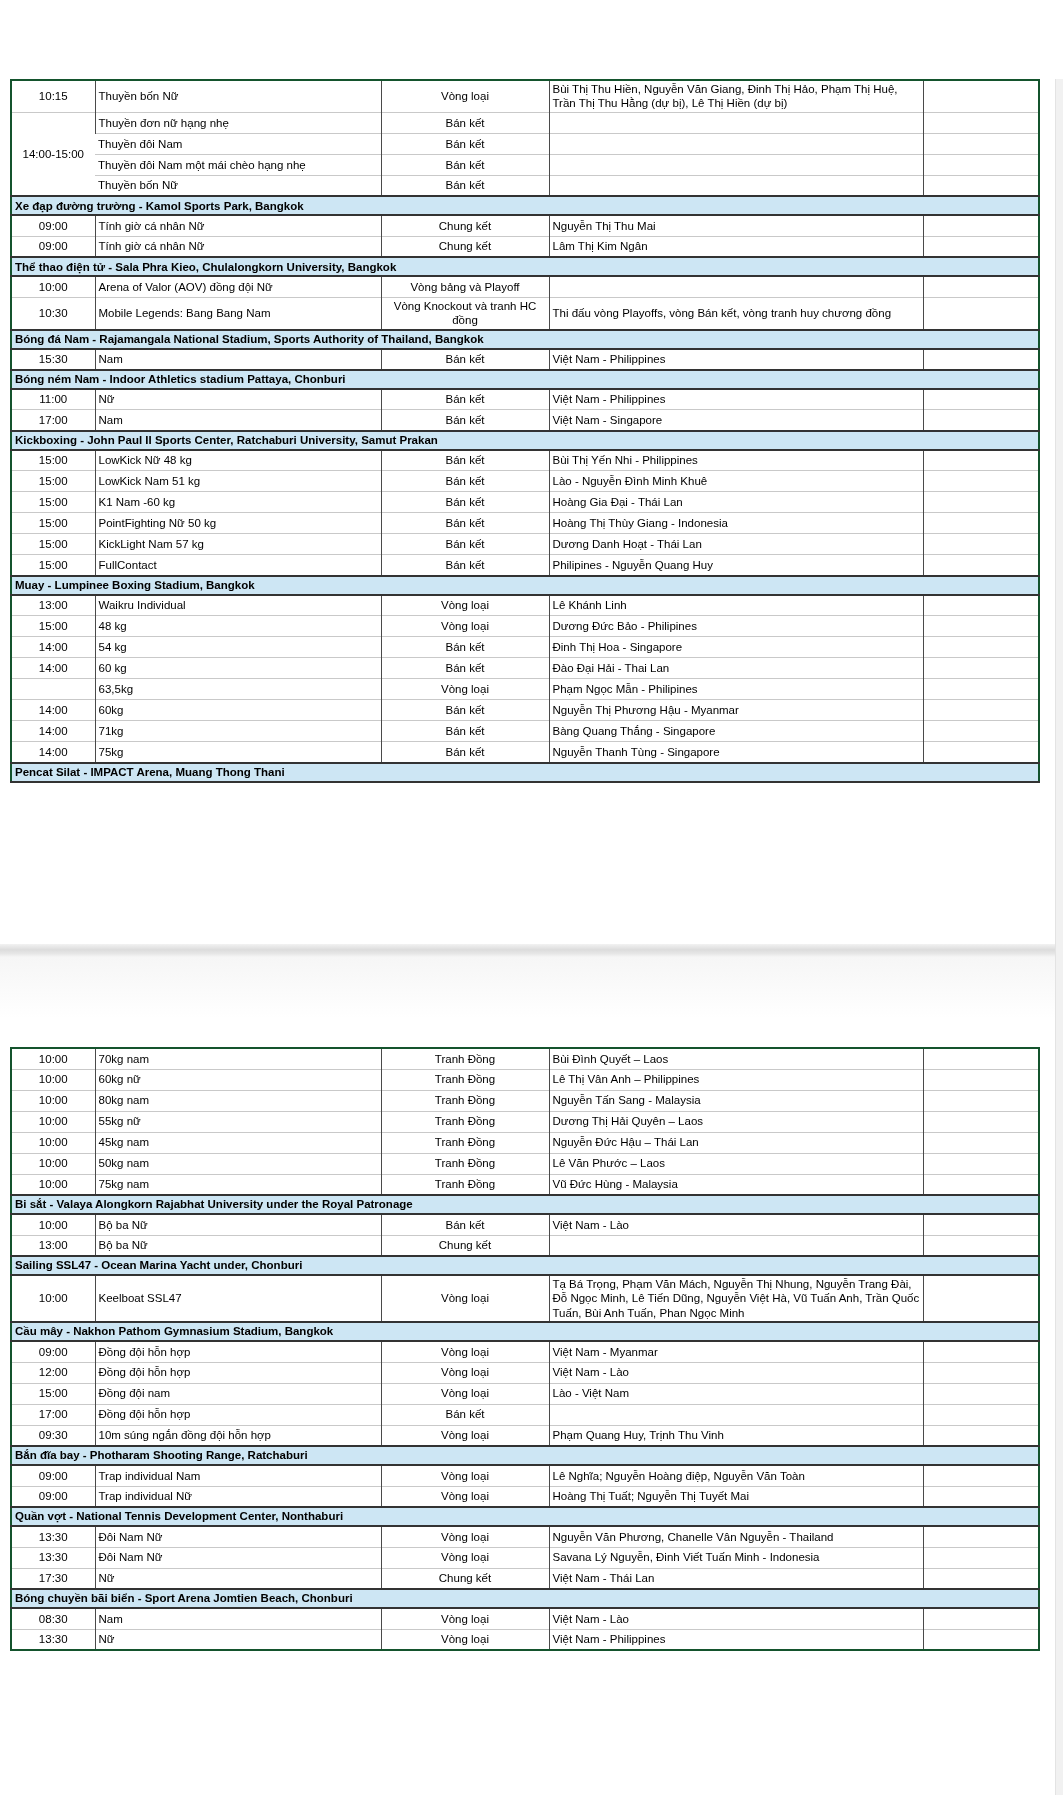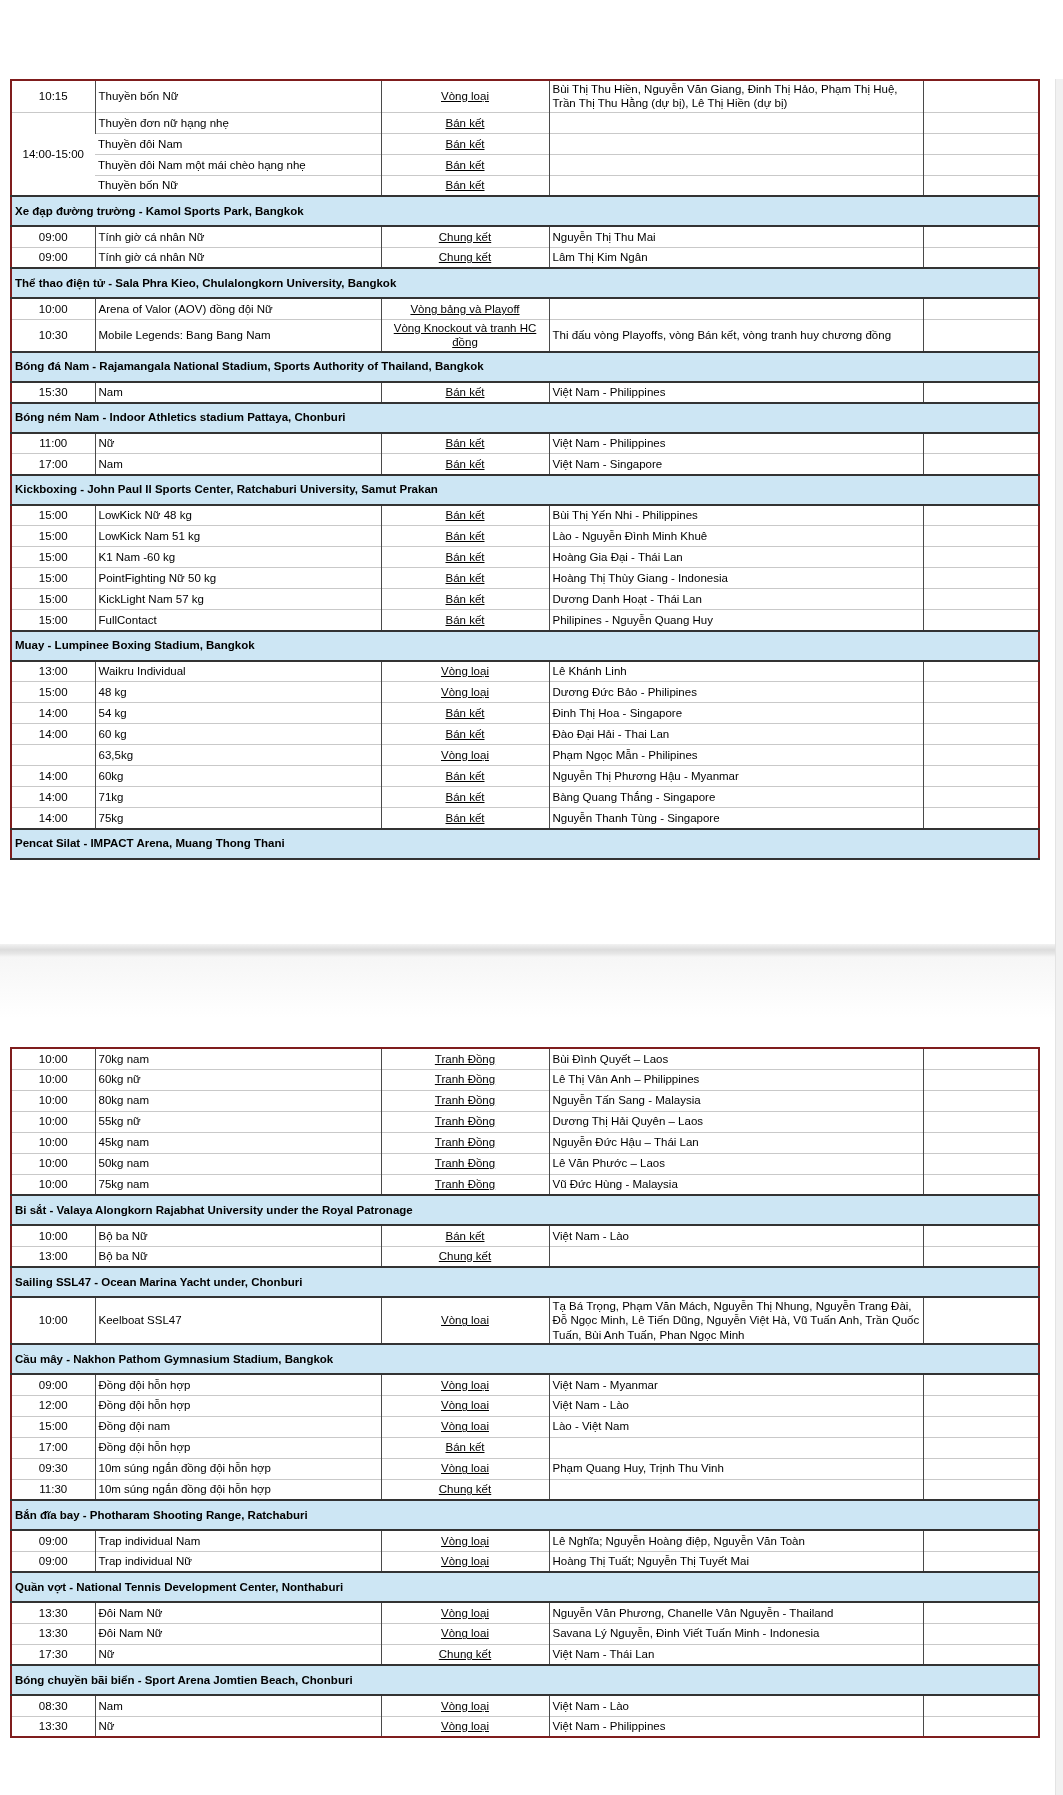--- a/index.html
+++ b/index.html
@@ -4,45 +4,45 @@
 <style>
   html,body{margin:0;padding:0;}
   body{
     width:1063px;height:1795px;position:relative;background:#ffffff;
     font-family:"Liberation Sans", sans-serif;color:#000;
     overflow:hidden;
   }
   .sched-table{
     position:absolute;left:10px;width:1028px;
     border-collapse:collapse;table-layout:fixed;
-    border:2px solid #7f1d1d;
+    border:2px solid #14532d;
     font-size:11.5px;line-height:1.25;
   }
   #table-1{top:79px;}
   #table-2{top:1047px;}
   .sched-table td{
     border-left:1px solid #4a4a4a;
     border-top:1px solid #c9c9c9;
     vertical-align:middle;
     padding:1px 3px;
     overflow:hidden;
     word-wrap:break-word;
   }
   .sched-table td:first-child{border-left:none;}
   tr.event{height:21px;}
-  tr.section{height:30px;}
+  tr.section{height:19px;}
   tr.section td{
     background:#cde6f4;
     font-weight:bold;
     border-top:2px solid #333;
     border-bottom:2px solid #333;
     padding:1px 2px 1px 3px;
   }
   .c-time{text-align:center;}
-  .c-round{text-align:center;text-decoration:underline;}
+  .c-round{text-align:center;}
   .c-event,.c-part{text-align:left;}
   .page-break-band{
     position:absolute;left:0;top:944px;width:1063px;height:13px;
     background:linear-gradient(to bottom,#f2f2f2,#dcdcdc 45%,#e7e7e7 75%,#f6f6f6);
   }
   .page2-margin{
     position:absolute;left:0;top:957px;width:1063px;height:88px;
     background:linear-gradient(to bottom,#f6f6f6,#ffffff 70%);
   }
   .v-scrollbar{
@@ -384,27 +384,20 @@
         <td class="c-part"></td>
         <td class="c-note"></td>
       </tr>
       <tr class="event">
         <td class="c-time">09:30</td>
         <td class="c-event">10m súng ngắn đồng đội hỗn hợp</td>
         <td class="c-round">Vòng loại</td>
         <td class="c-part">Phạm Quang Huy, Trịnh Thu Vinh</td>
         <td class="c-note"></td>
       </tr>
-      <tr class="event">
-        <td class="c-time">11:30</td>
-        <td class="c-event">10m súng ngắn đồng đội hỗn hợp</td>
-        <td class="c-round">Chung kết</td>
-        <td class="c-part"></td>
-        <td class="c-note"></td>
-      </tr>
       <tr class="section">
         <td class="section-cell" colspan="5">Bắn đĩa bay - Photharam Shooting Range, Ratchaburi</td>
       </tr>
       <tr class="event">
         <td class="c-time">09:00</td>
         <td class="c-event">Trap individual Nam</td>
         <td class="c-round">Vòng loại</td>
         <td class="c-part">Lê Nghĩa; Nguyễn Hoàng điệp, Nguyễn Văn Toàn</td>
         <td class="c-note"></td>
       </tr>

